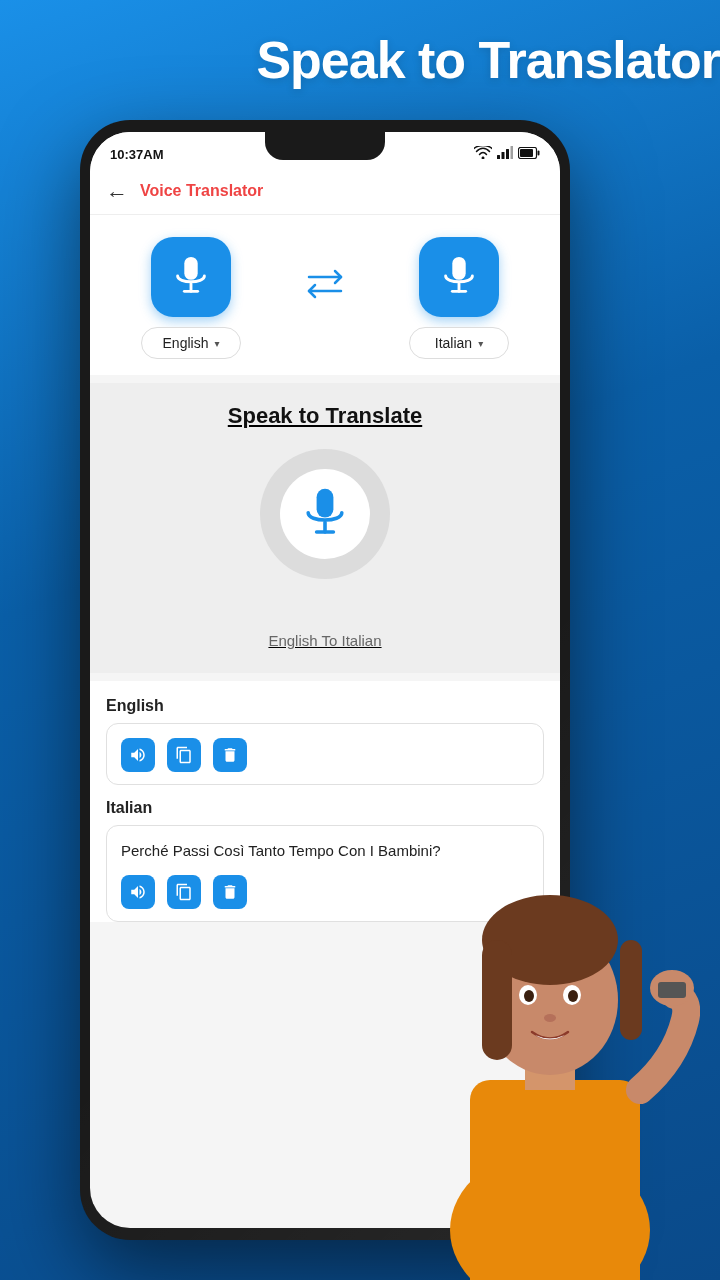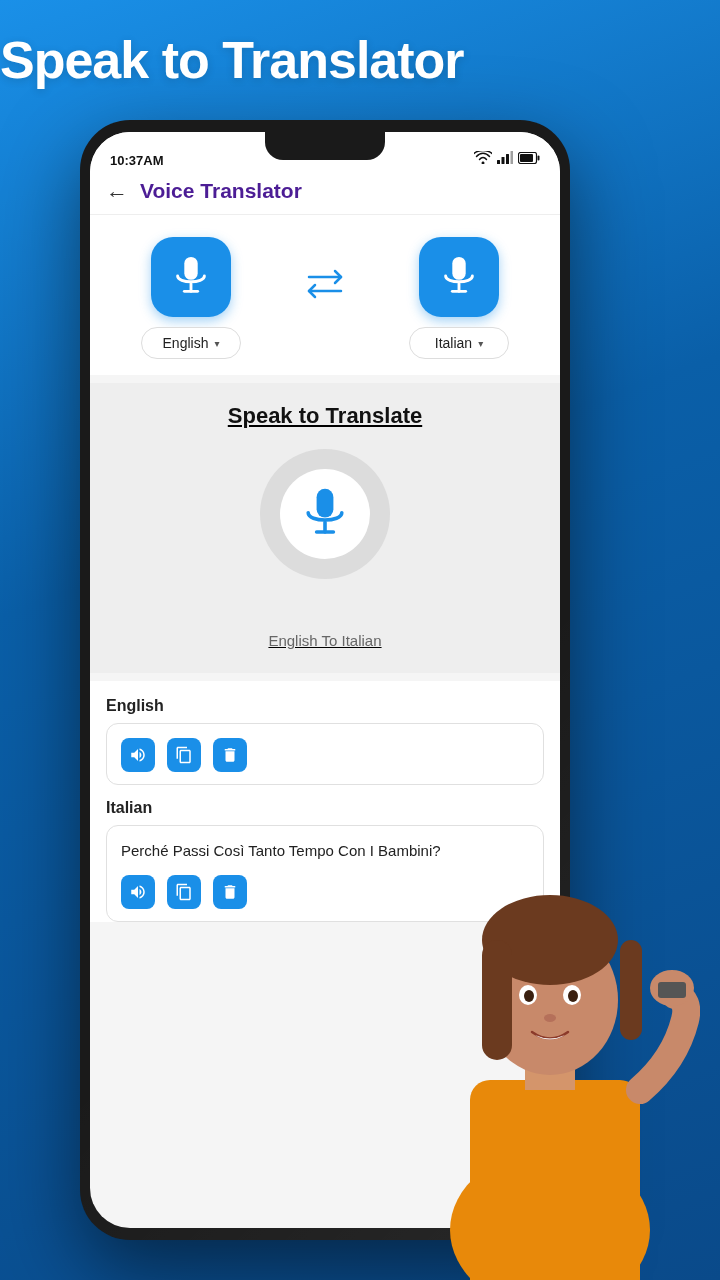--- a/index.html
+++ b/index.html
@@ -12,21 +12,21 @@
       font-family: 'Segoe UI', Arial, sans-serif;
       background: linear-gradient(160deg, #1a90e8 0%, #0a5fa8 40%, #0a4a8a 100%);
       position: relative;
     }
 
     .hero-title {
       position: absolute;
       top: 30px;
       left: 0;
       right: 0;
-      text-align: left;
+      text-align: right;
       font-size: 52px;
       font-weight: 900;
       color: white;
       text-shadow: 0 2px 8px rgba(0,0,0,0.15);
       z-index: 10;
       letter-spacing: -1px;
     }
 
     
     .phone-frame {
@@ -63,21 +63,21 @@
       height: 28px;
       background: #1a1a1a;
       border-radius: 0 0 18px 18px;
       z-index: 20;
     }
 
     
     .status-bar {
       display: flex;
       justify-content: space-between;
-      align-items: flex-end;
+      align-items: center;
       padding: 8px 20px 0;
       height: 36px;
       background: white;
       position: relative;
       z-index: 15;
       gap: 8px;
     }
 
     .status-time {
       font-size: 13px;
@@ -101,23 +101,23 @@
     }
 
     .back-btn {
       font-size: 22px;
       color: #333;
       margin-right: 12px;
       cursor: pointer;
     }
 
     .app-title {
-      font-size: 21px;
+      font-size: 16px;
       font-weight: 700;
-      color: #4c1d95;
+      color: #ef4444;
     }
 
     
     .lang-area {
       display: flex;
       align-items: center;
       justify-content: space-around;
       padding: 22px 24px 16px;
       background: white;
     }

